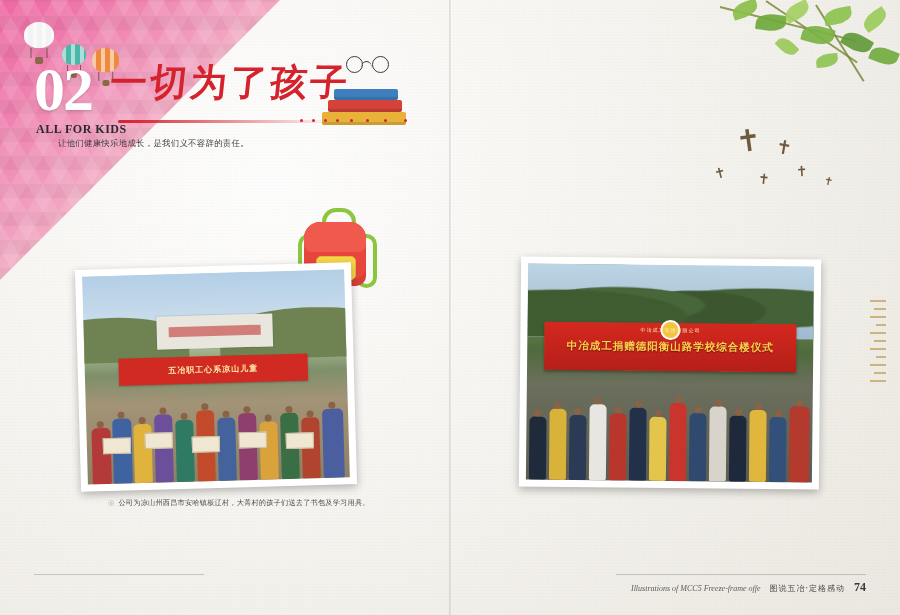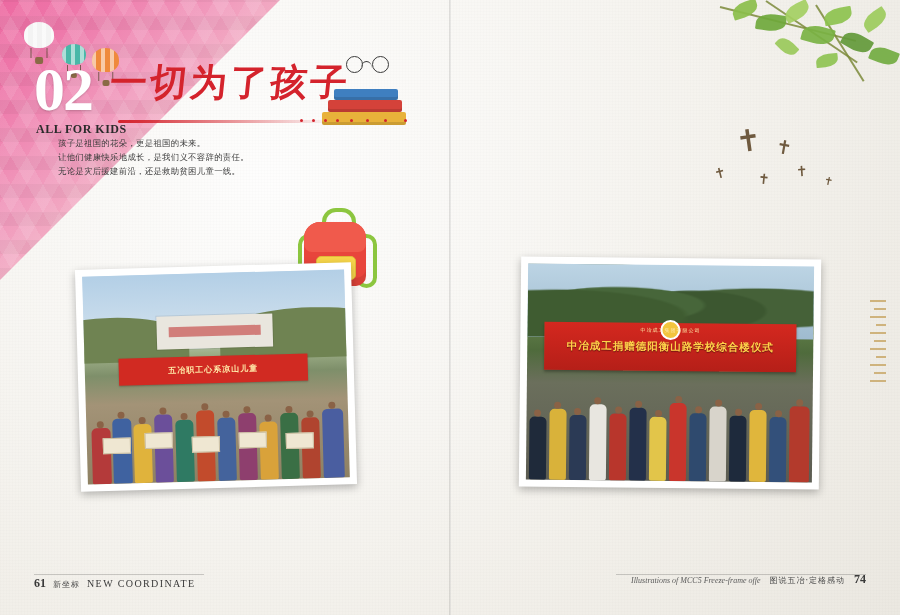--- a/index.html
+++ b/index.html
@@ -364,21 +364,21 @@
     background: #c9a96b;
     opacity: .85;
   }
 
   
   .footer-left {
     position: absolute; left: 34px; bottom: 24px;
     display: flex; align-items: baseline; gap: 7px;
   }
   .footer-right {
-    position: absolute; right: 34px; bottom: 28px;
+    position: absolute; right: 34px; bottom: 20px;
     display: flex; align-items: baseline; gap: 9px;
   }
   .pg-num {
     font-family: "Liberation Serif", serif;
     font-size: 12px; color: #3a3a3a; font-weight: bold;
   }
   .f-cn {
     font-family: "DejaVu Sans", sans-serif;
     font-size: 8px; color: #4a4a4a; letter-spacing: 1px;
   }
@@ -463,23 +463,21 @@
       <i style="left:12px"></i>
       <i style="left:24px"></i>
       <i style="left:36px"></i>
     <i style="left:50px"></i>
       <i style="left:66px"></i>
       <i style="left:84px"></i>
       <i style="left:104px"></i>
   </div>
 
   <div class="lede">
-    <div>孩子是祖国的花朵，更是祖国的未来。</div>
     <div>让他们健康快乐地成长，是我们义不容辞的责任。</div>
-    <div>无论是灾后援建前沿，还是救助贫困儿童一线。</div>
   </div>
 
   <div class="birds">
     <div class="bird big" style="left:36px; top:6px;  transform:rotate(-8deg);">✝</div>
     <div class="bird mid" style="left:76px; top:18px; transform:rotate(10deg);">✝</div>
     <div class="bird" style="left:14px; top:46px; transform:rotate(-14deg);">✝</div>
     <div class="bird" style="left:58px; top:52px; transform:rotate(6deg);">✝</div>
     <div class="bird" style="left:96px; top:44px; transform:rotate(-4deg);">✝</div>
     <div class="bird" style="left:124px; top:56px; font-size:11px; transform:rotate(12deg);">✝</div>
   </div>
@@ -537,20 +535,23 @@
         <div class="kid" style="left:90%; width:8%;  height:64%; background:#4a5ea0;">
             <span class="head"></span>
           </div>
         <div class="box-gift" style="left:6%;  bottom:28%; width:10%; height:13%;"></div>
         <div class="box-gift" style="left:22%; bottom:31%; width:10%; height:13%;"></div>
         <div class="box-gift" style="left:40%; bottom:27%; width:10%; height:13%;"></div>
         <div class="box-gift" style="left:58%; bottom:30%; width:10%; height:13%;"></div>
         <div class="box-gift" style="left:76%; bottom:28%; width:10%; height:13%;"></div>
       </div>
     </div>
+  </div>
+  <div class="caption" style="left:108px; top:498px;">
+    <span class="bullet">◎</span><span>公司为凉山州西昌市安哈镇板辽村，大菁村的孩子们送去了书包及学习用具。</span>
   </div>
 
   <div class="photo-card right">
     <div class="photo scene-right">
       <div class="trees"></div>
       <div class="stage-banner">
         <div class="logo-badge"></div>
         <div class="line1">中冶成工集团有限公司</div>
         <div class="line2">中冶成工捐赠德阳衡山路学校综合楼仪式</div>
       </div>
@@ -613,25 +614,20 @@
     <i style="top:64px; width:16px;"></i>
     <i style="top:72px; width:12px;"></i>
     <i style="top:80px; width:16px;"></i>
   </div>
 
   <div class="gutter"></div>
 
   <div class="footer-rule l"></div>
   <div class="footer-rule r"></div>
 
-  <div class="footer-left">
-    <span class="pg-num">61</span>
-    <span class="f-cn">新坐标</span>
-    <span class="f-en">NEW COORDINATE</span>
-  </div>
 
   <div class="footer-right">
     <span class="f-it">Illustrations of MCC5 Freeze-frame offe</span>
     <span class="f-cn">图说五冶·定格感动</span>
     <span class="pg-num">74</span>
   </div>
 
 </div>
 
 </body></html>

